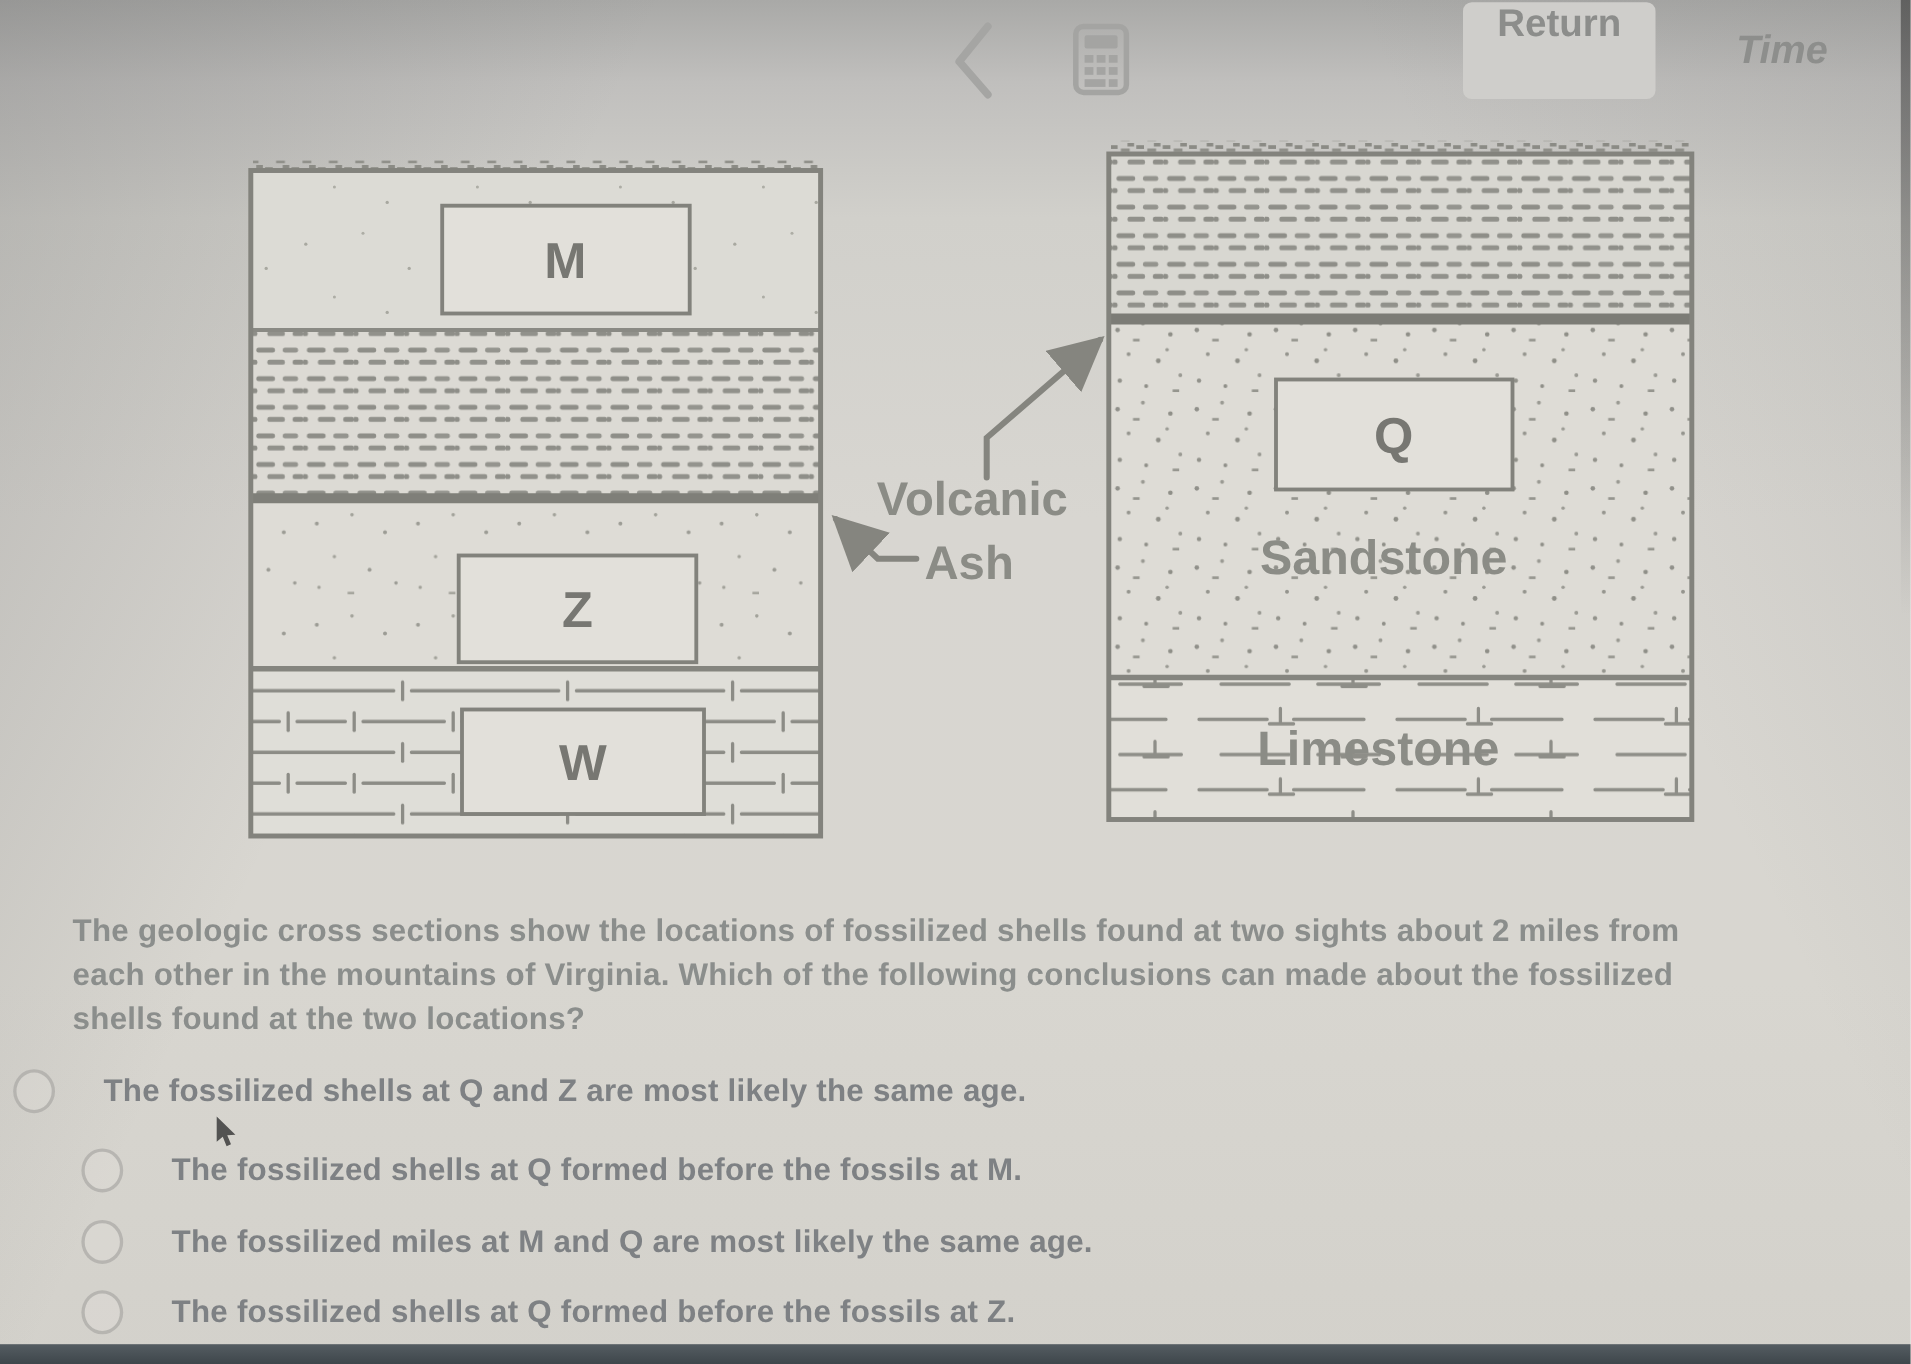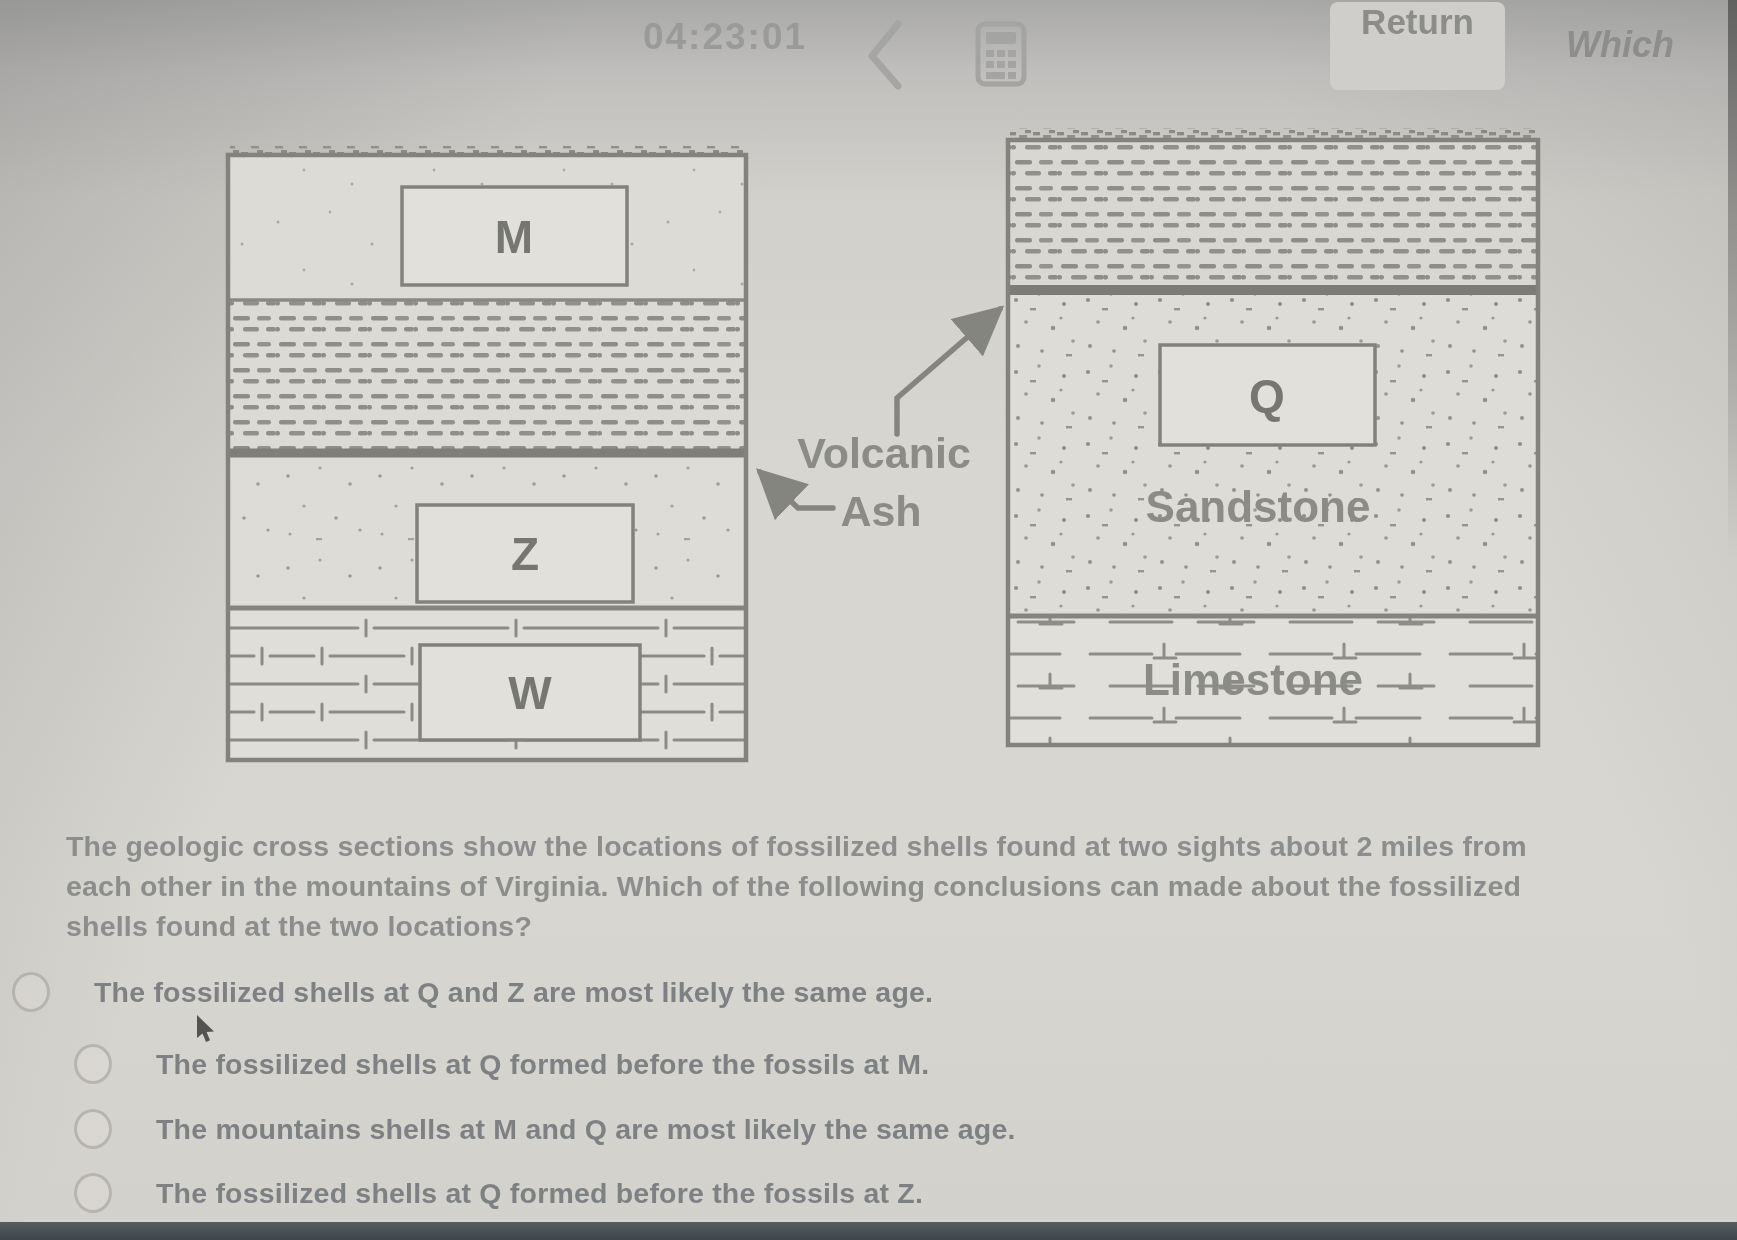--- a/index.html
+++ b/index.html
@@ -71,21 +71,20 @@
     background: linear-gradient(180deg, #555d62, #3e464b);
   }
 </style>
 </head>
 <body>
 
 <div class="vignette"></div>
 <div class="edge-shadow-right"></div>
 
 <div class="timer-block">
-  <div class="timer-value">04:23:01</div>
 </div>
 
 <div class="back-chevron">
   <svg width="52" height="74" viewBox="0 0 52 74">
     <polyline points="40,6 14,38 40,68" fill="none" stroke="#a5a5a3" stroke-width="7" stroke-linecap="round" stroke-linejoin="round"></polyline>
   </svg>
 </div>
 
 <div class="calc-btn">
   <svg width="64" height="76" viewBox="0 0 64 76">
@@ -100,21 +99,21 @@
     <rect x="18" y="56" width="19" height="7" fill="#a4a4a2"></rect>
     <rect x="40" y="56" width="8" height="7" fill="#a4a4a2"></rect>
   </svg>
 </div>
 
 <div class="return-btn">
   <span>Return</span>
 </div>
 
 <div class="next-btn">
-  <span>Which</span>
+  <span>Time</span>
 </div>
 
 <div class="figure-wrap">
 <svg width="1737" height="800" viewBox="0 0 1737 800">
   <defs>
     <pattern id="fuzz" width="24" height="10" patternUnits="userSpaceOnUse">
       <rect x="1" y="2" width="7" height="3.4" fill="#8b8b85"></rect>
       <rect x="11" y="5" width="8" height="3.4" fill="#90908a"></rect>
       <rect x="17" y="0" width="6" height="3.2" fill="#8b8b85"></rect>
     </pattern>
@@ -230,21 +229,21 @@
 <div class="option opt-1">
   <span class="radio"></span>
   <span class="option-label">The fossilized shells at Q and Z are most likely the same age.</span>
 </div>
 <div class="option opt-2">
   <span class="radio"></span>
   <span class="option-label">The fossilized shells at Q formed before the fossils at M.</span>
 </div>
 <div class="option opt-3">
   <span class="radio"></span>
-  <span class="option-label">The mountains shells at M and Q are most likely the same age.</span>
+  <span class="option-label">The fossilized miles at M and Q are most likely the same age.</span>
 </div>
 <div class="option opt-4">
   <span class="radio"></span>
   <span class="option-label">The fossilized shells at Q formed before the fossils at Z.</span>
 </div>
 
 <div class="cursor-pointer">
   <svg width="24" height="34" viewBox="0 0 24 34">
     <path d="M4 1 L4 24 L9.5 19.5 L13 28 L17 26.3 L13.6 18 L21 17.5 Z" fill="#3c3c3c" opacity="0.85"></path>
   </svg>

